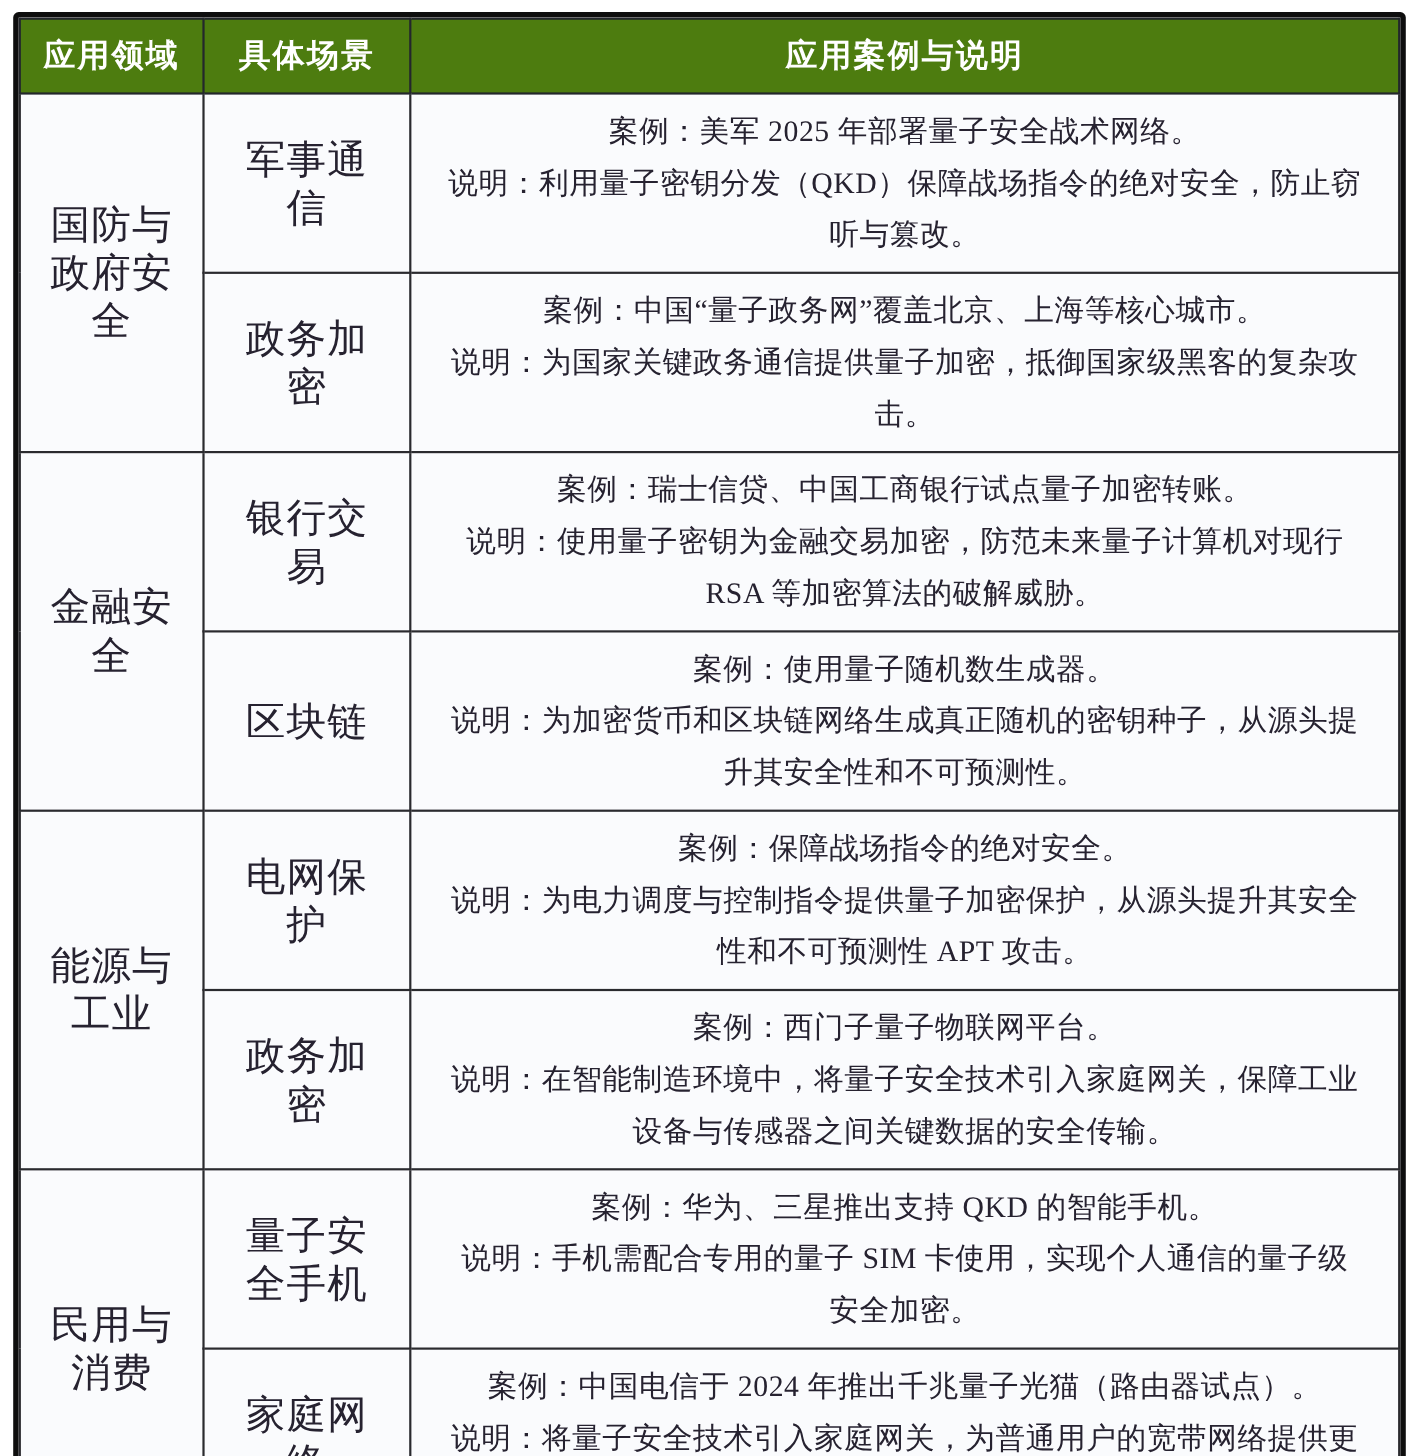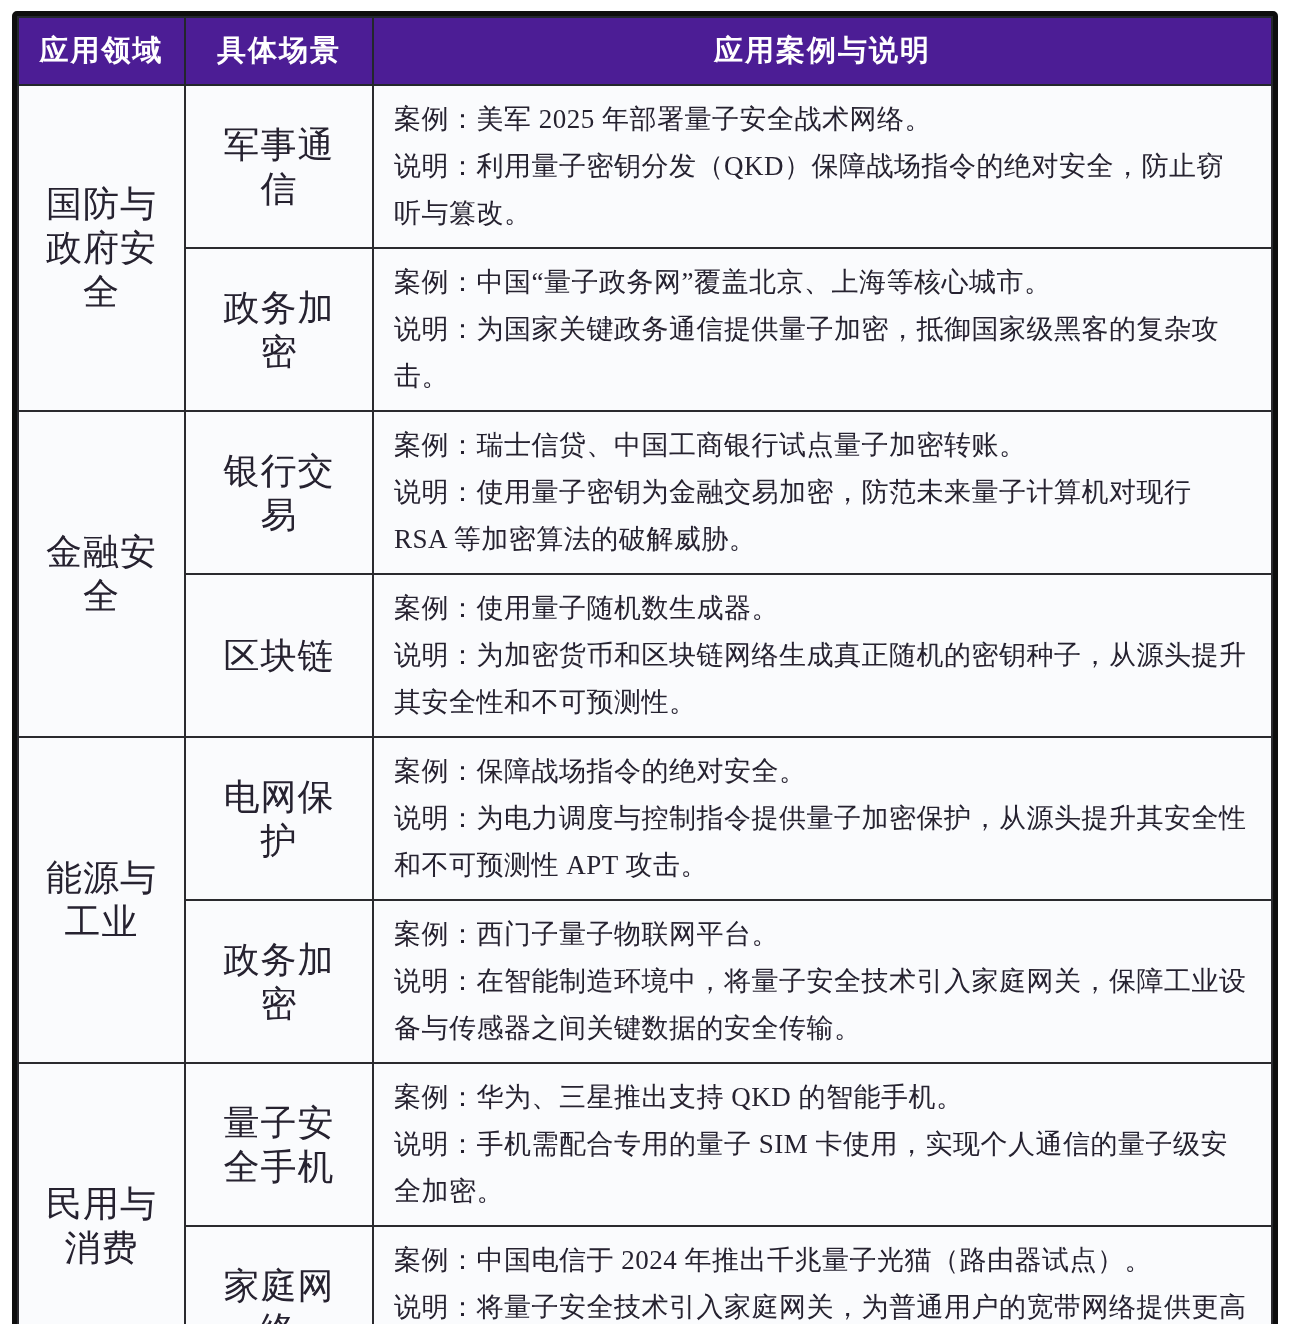--- a/index.html
+++ b/index.html
@@ -25,21 +25,21 @@
     width: 100%;
     border-collapse: collapse;
     table-layout: fixed;
   }
   col.c-domain { width: 167px; }
   col.c-scene  { width: 188px; }
   col.c-case   { width: auto;  }
 
   
   thead th {
-    background: #4c1d95;
+    background: #4d7c0f;
     color: #ffffff;
     font-family: "Liberation Sans", "DejaVu Sans", sans-serif;
     font-weight: bold;
     font-size: 29px;
     letter-spacing: 2px;
     height: 66px;
     text-align: center;
     vertical-align: middle;
     border: 2px solid #23272c;
     padding: 0;
@@ -55,22 +55,22 @@
   }
   td.domain-cell, td.scene-cell {
     text-align: center;
     font-size: 36px;
     line-height: 44px;
     letter-spacing: 1px;
   }
   td.domain-cell { padding: 0 16px; }
   td.scene-cell  { padding: 0 25px; }
   td.case-cell {
-    text-align: left;
-    padding: 10px 20px;
+    text-align: center;
+    padding: 10px 32px;
     font-size: 27px;
     line-height: 47px;
     letter-spacing: 0.5px;
     margin-left: 44px;
   }
   td.case-cell p {
     margin: 0;
   }
   tr.data-row { height: 153px; }
 </style>

